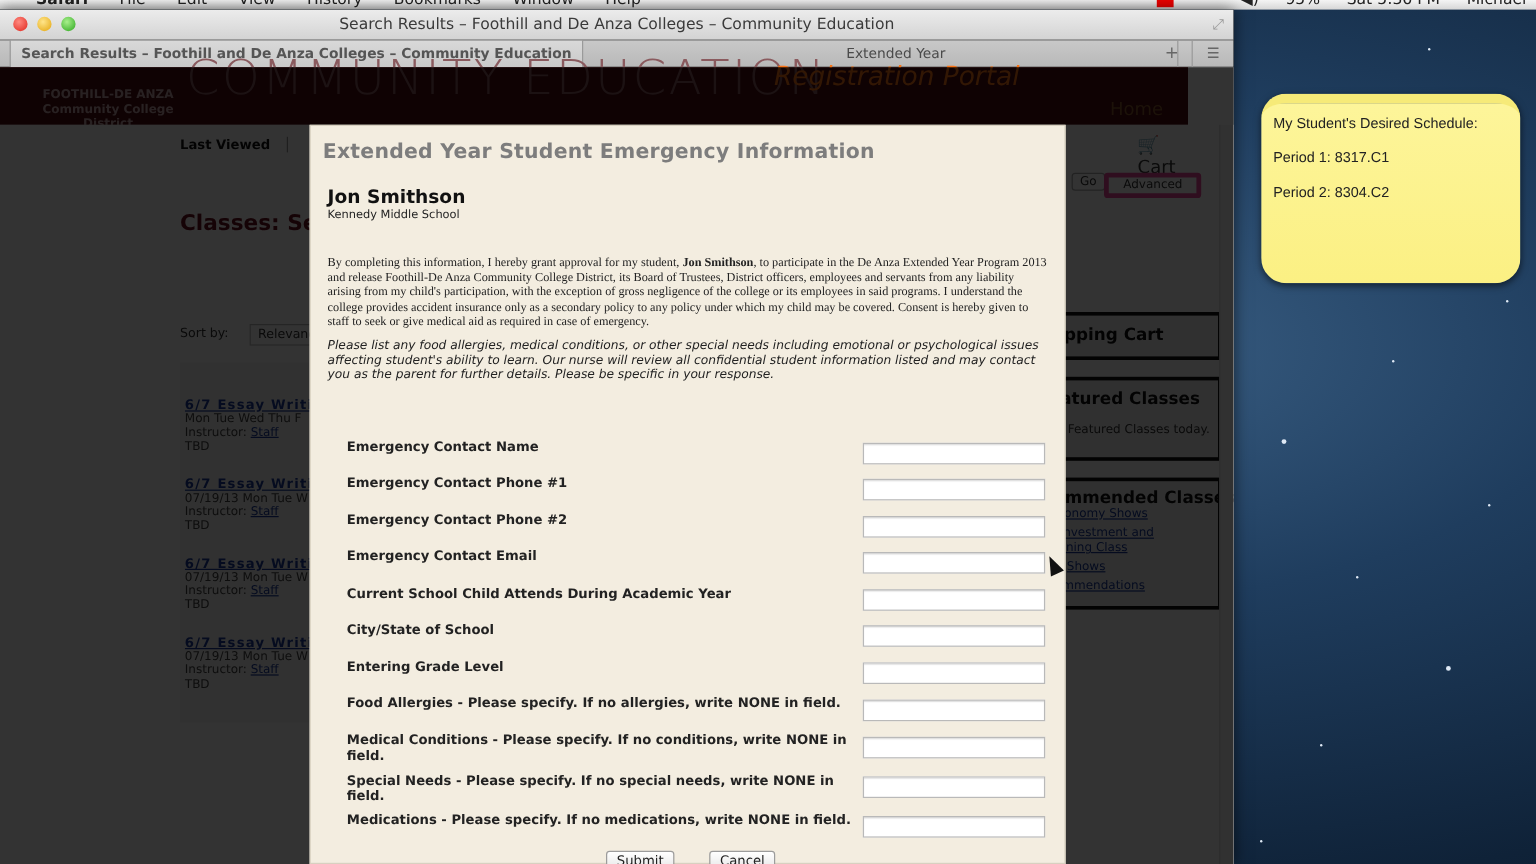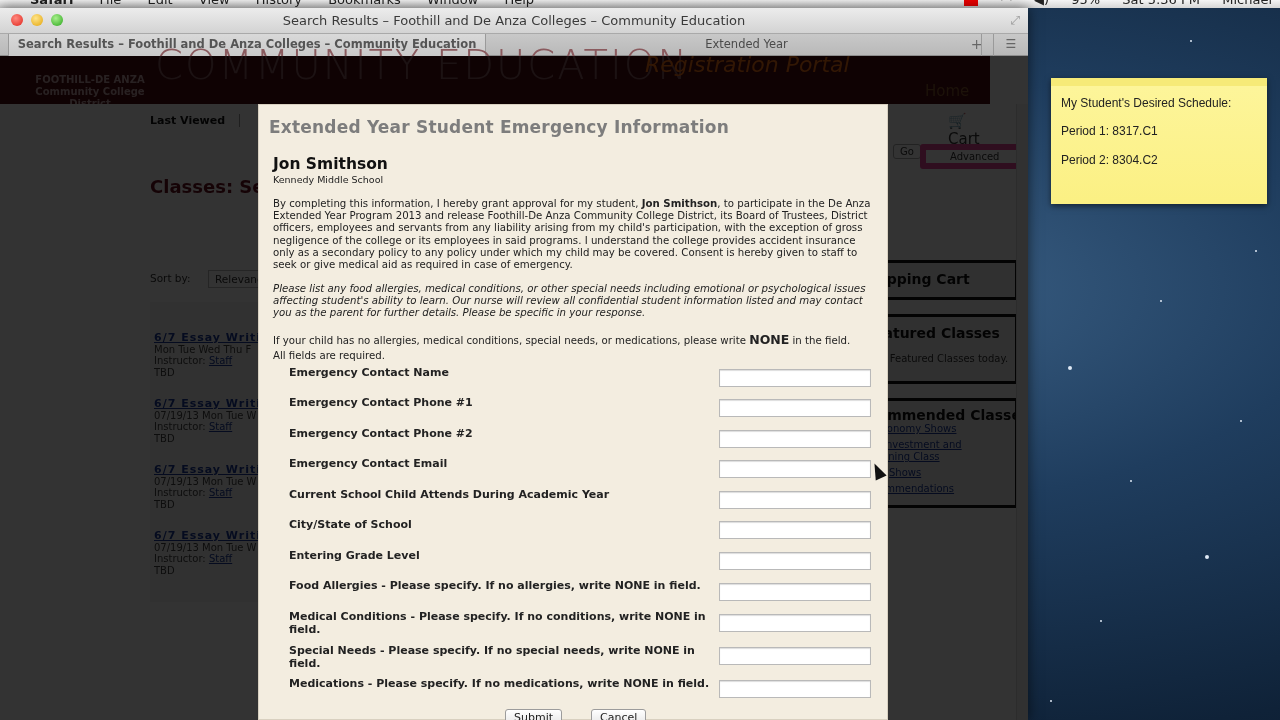--- a/index.html
+++ b/index.html
@@ -61,21 +61,21 @@
   .site-header { position: absolute; left: 0; top: 0; width: 990px; height: 48px; background: #4a0a10; }
   .logo-text { position: absolute; left: 20px; top: 18px; width: 140px; text-align: center; color: #c9a7a9; font-size: 10px; font-weight: bold; line-height: 12px; }
   .site-banner { position: absolute; left: 155px; top: -14px; font-size: 40px; color: #8a5a5e; letter-spacing: 2px; white-space: nowrap; font-weight: 300; }
   .site-banner-sub { position: absolute; left: 645px; top: -4px; font-size: 22px; color: #f97316; font-style: italic; white-space: nowrap; }
   .home-link { position: absolute; left: 925px; top: 26px; font-size: 15px; color: #8a5a2e; }
 
   .content { position: absolute; left: 0; top: 48px; width: 990px; height: 616px; background: #fff; }
   .last-viewed { position: absolute; left: 150px; top: 10px; font-size: 11px; font-weight: bold; color: #111; padding-right: 14px; border-right: 1px solid #999; }
   .cart-link { position: absolute; left: 948px; top: 8px; font-size: 15px; color: #333; }
   .go-btn { position: absolute; left: 893px; top: 40px; font-size: 10px; border: 1px solid #aaa; padding: 1px 6px; color: #333; border-radius: 3px; }
-  .adv-btn { position: absolute; left: 920px; top: 40px; font-size: 10px; border: 6px solid #ec4899; padding: 1px 24px; color: #333; border-radius: 3px; }
+  .adv-btn { position: absolute; left: 920px; top: 40px; font-size: 10px; border: 4px solid #ec4899; padding: 1px 12px; color: #333; border-radius: 3px; }
   .classes-heading { position: absolute; left: 150px; top: 72px; font-size: 18px; font-weight: bold; color: #6b1020; }
   .left-nav { position: absolute; left: 10px; top: 92px; }
   .left-nav div { font-size: 10.5px; color: #333; height: 19.5px; font-weight: bold; }
   .sort-by { position: absolute; left: 150px; top: 168px; font-size: 10.5px; color: #333; }
   .sort-select { position: absolute; left: 208px; top: 166px; font-size: 10.5px; color: #333; border: 1px solid #bbb; padding: 2px 6px; width: 60px; overflow: hidden; white-space: nowrap; }
   .results-box { position: absolute; left: 150px; top: 198px; width: 110px; height: 300px; background: #f3f3f3; }
   .result { position: absolute; left: 154px; font-size: 10px; color: #444; line-height: 11.5px; width: 110px; overflow: hidden; white-space: nowrap; }
   .result .rt { color: #1a3a9a; font-weight: bold; text-decoration: underline; font-size: 11px; letter-spacing: 1px; }
   .result .staff { color: #1a3a9a; text-decoration: underline; }
 
@@ -91,21 +91,21 @@
   
   .modal {
     position: absolute; left: 258px; top: 104px; width: 630px; height: 616px;
     background: #f3ede0; border: 1px solid #d8d0c0;
     font-family: "DejaVu Sans", sans-serif;
   }
   .modal-title { position: absolute; left: 10px; top: 12px; font-size: 17px; font-weight: bold; color: #7d7d7d; letter-spacing: 0.2px; white-space: nowrap; }
   .student-name { position: absolute; left: 14px; top: 50px; font-size: 15.5px; font-weight: bold; color: #111; }
   .school-name { position: absolute; left: 14px; top: 69px; font-size: 9.5px; color: #222; }
   .para { position: absolute; left: 14px; width: 600px; font-size: 10.2px; line-height: 12.2px; color: #222; }
-  .para.p1 { top: 93px; }
+  .para.p1 { top: 109px; font-family: Liberation Serif, serif; }
   .para.p2 { top: 178px; font-style: italic; }
   .para.p3 { top: 227px; line-height: 15px; }
   .para.p3 b { font-size: 12.5px; }
 
   .field-row { position: absolute; left: 14px; width: 600px; }
   .field-label { position: absolute; left: 0; top: 0; width: 440px; font-size: 11px; font-weight: bold; color: #222; line-height: 12.5px; margin-left: 16px; }
   .field-input {
     position: absolute; left: 446px; width: 152px; height: 18px;
     background: #fff; border: 1px solid #b9b9b9; box-shadow: inset 0 1px 1px #ddd;
     font-size: 11px; padding: 0 3px;
@@ -120,24 +120,25 @@
   .submit-btn { left: 246px; }
   .cancel-btn { left: 332px; }
 
   
   .cursor { position: absolute; left: 869px; top: 466px; width: 0; height: 0;
     border-left: 6px solid transparent; border-right: 6px solid transparent; border-bottom: 16px solid #111;
     transform: rotate(-25deg); transform-origin: top left; }
 
   
   .sticky {
-    position: absolute; left: 1051px; top: 78px; width: 216px; height: 126px;
+    position: absolute; left: 1051px; top: 78px; width: 216px; height: 158px;
     background: linear-gradient(#fdf59a, #fbf083);
     box-shadow: 0 2px 6px rgba(0,0,0,.55);
     border-top: 8px solid #f6ea78;
+    border-radius: 21px;
   }
   .sticky-line { position: absolute; left: 10px; font-family: "Liberation Sans", sans-serif; font-size: 12px; color: #222; }
 </style>
 </head>
 <body>
 
 <div class="star" style="left:1068px;top:366px;width:4px;height:4px;"></div>
 <div class="star" style="left:1205px;top:555px;width:4px;height:4px;"></div>
 <div class="star" style="left:1160px;top:300px;width:2px;height:2px;"></div>
 <div class="star" style="left:1240px;top:420px;width:2px;height:2px;"></div>
@@ -253,21 +254,20 @@
   </div>
 </div>
 
 <div class="modal">
   <div class="modal-title">Extended Year Student Emergency Information</div>
   <div class="student-name">Jon Smithson</div>
   <div class="school-name">Kennedy Middle School</div>
 
   <div class="para p1"><span>By completing this information, I hereby grant approval for my student, </span><b>Jon Smithson</b><span>, to participate in the De Anza Extended Year Program 2013 and release Foothill-De Anza Community College District, its Board of Trustees, District officers, employees and servants from any liability arising from my child's participation, with the exception of gross negligence of the college or its employees in said programs. I understand the college provides accident insurance only as a secondary policy to any policy under which my child may be covered. Consent is hereby given to staff to seek or give medical aid as required in case of emergency.</span></div>
   <div class="para p2">Please list any food allergies, medical conditions, or other special needs including emotional or psychological issues affecting student's ability to learn. Our nurse will review all confidential student information listed and may contact you as the parent for further details. Please be specific in your response.</div>
-  <div class="para p3"><span>If your child has no allergies, medical conditions, special needs, or medications, please write </span><b>NONE</b><span> in the field.</span><br><span>All fields are required.</span></div>
 
   <div class="field-row" style="top:262px;">
     <div class="field-label">Emergency Contact Name</div>
     <input class="field-input" style="top: 2px;" value="">
   </div>
   <div class="field-row" style="top:292px;">
     <div class="field-label">Emergency Contact Phone #1</div>
     <input class="field-input" style="top: 2px;" value="">
   </div>
   <div class="field-row" style="top:323px;">

